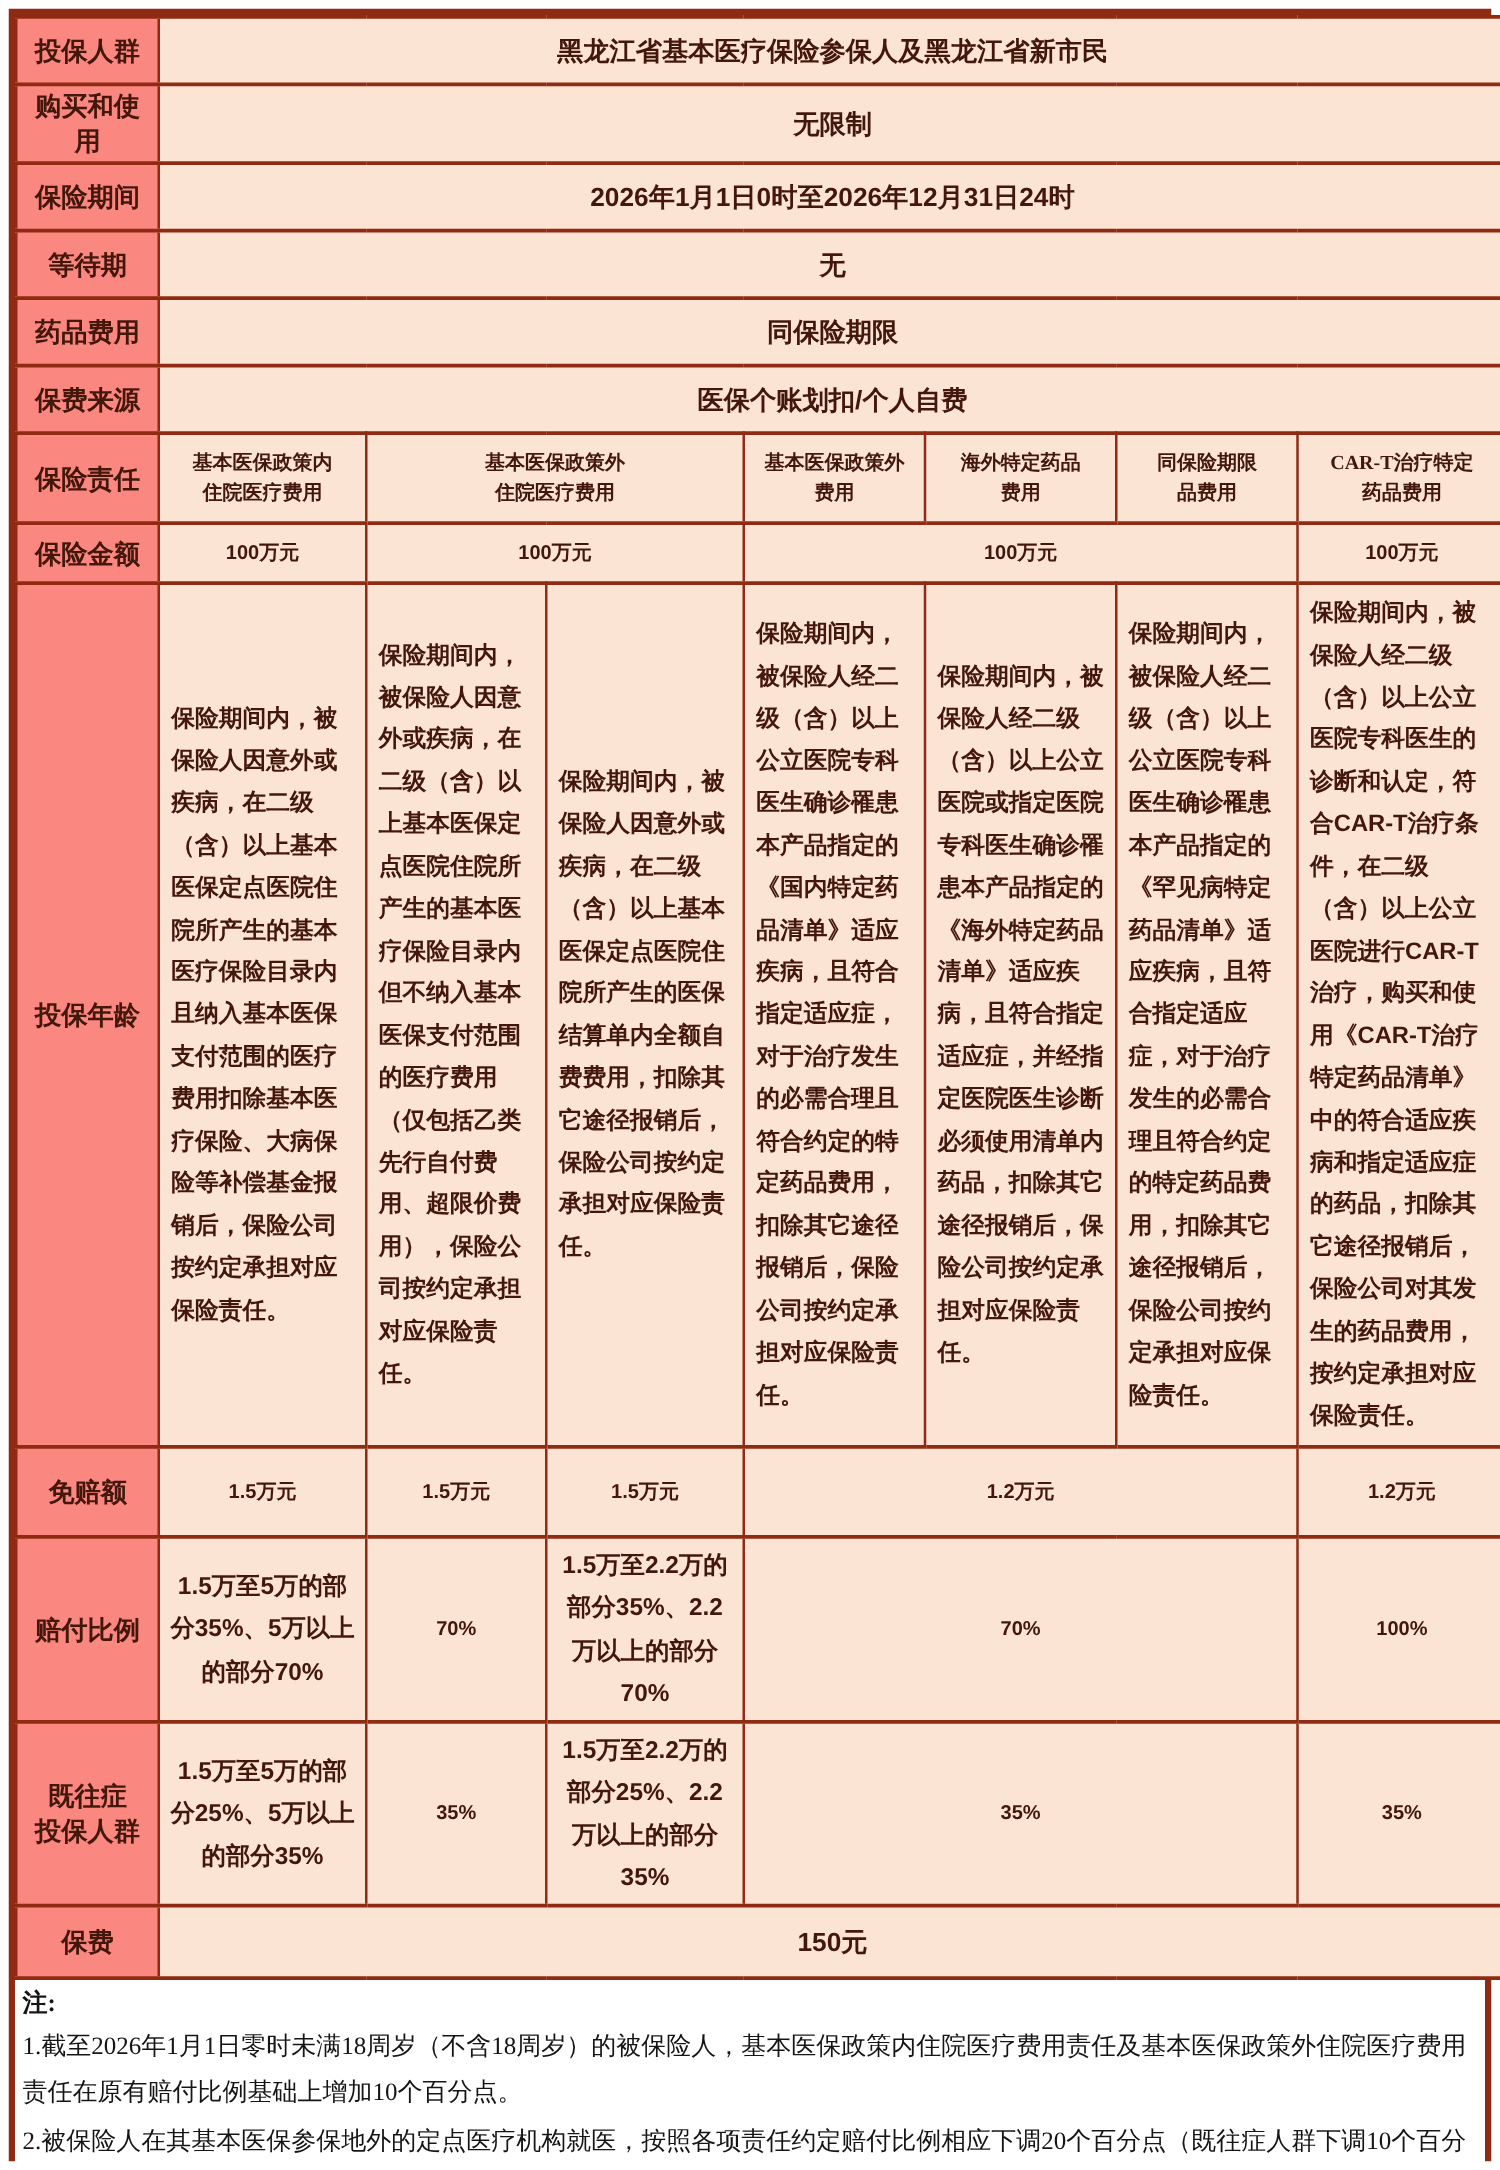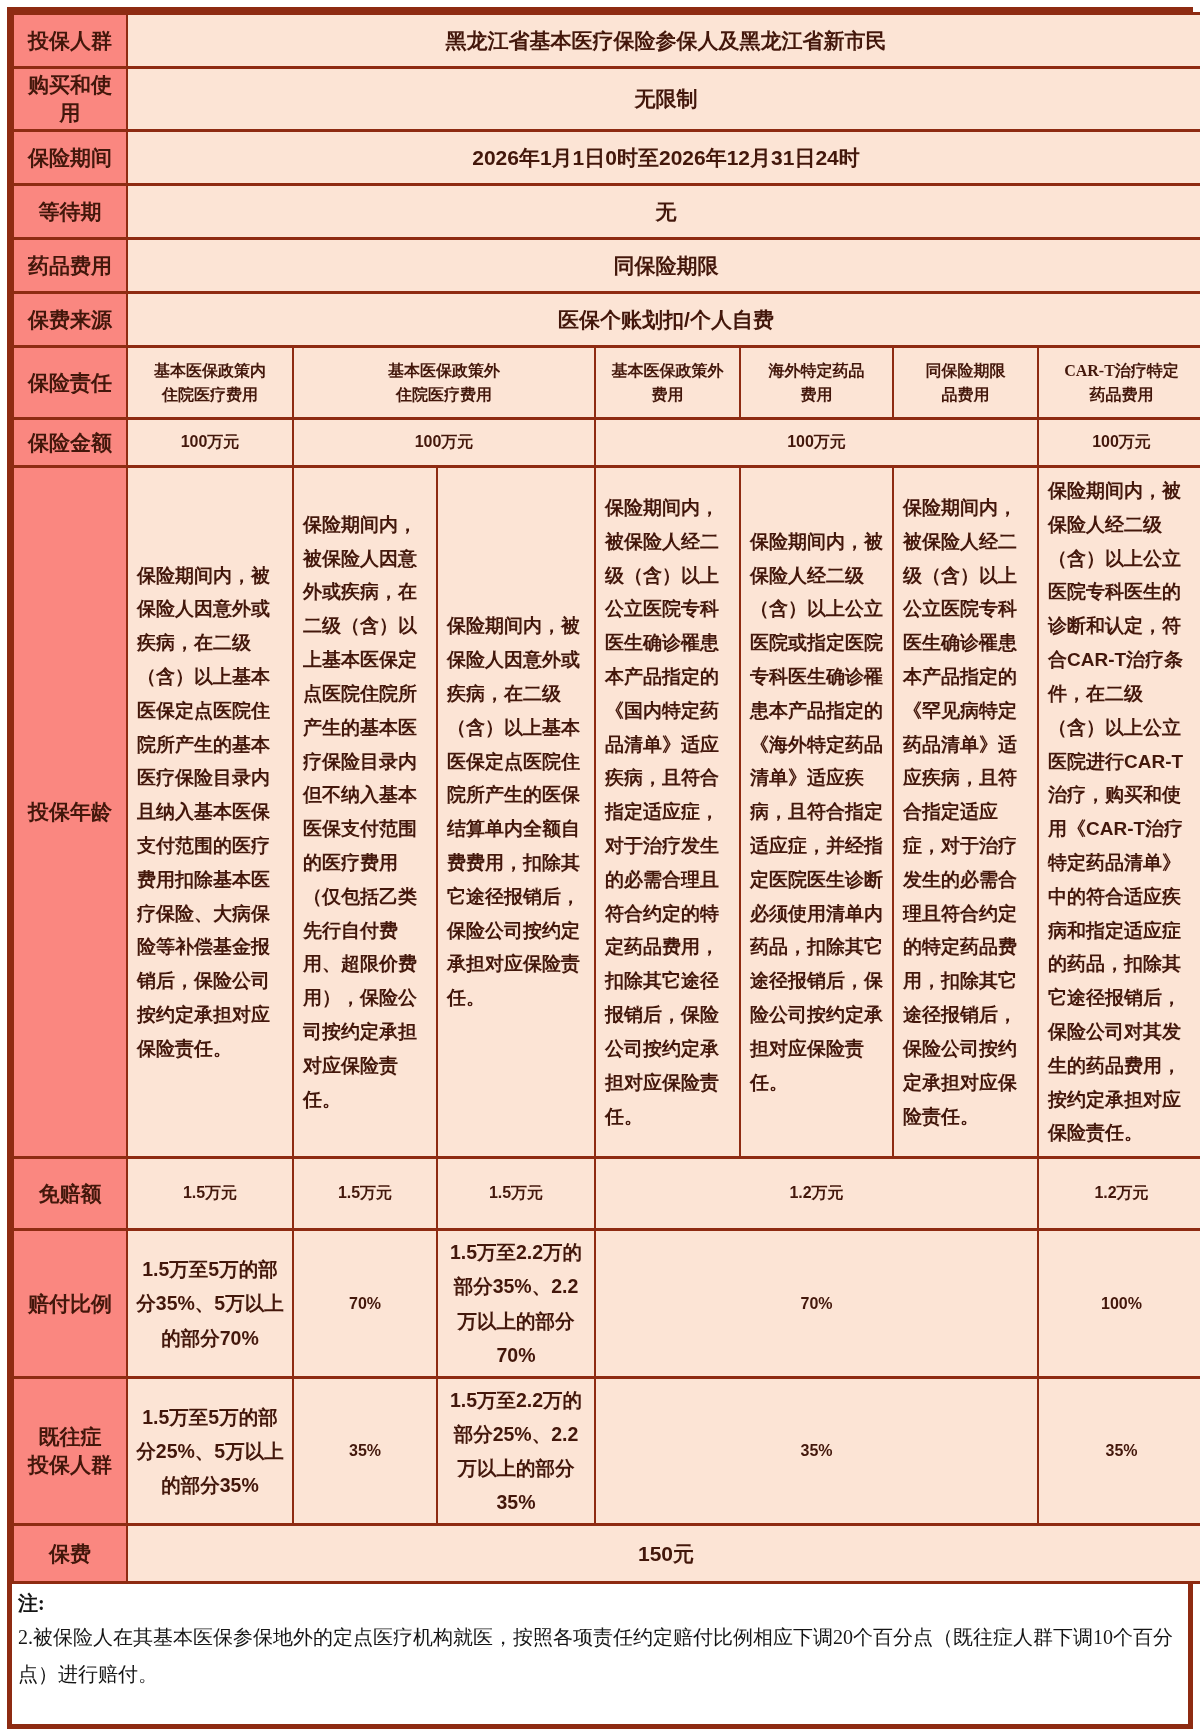--- a/index.html
+++ b/index.html
@@ -160,17 +160,18 @@
         </tr>
         <tr class="r-premium">
           <th class="label">保费</th>
           <td class="big" colspan="7">150元</td>
         </tr>
       </tbody>
     </table>
 
     <div class="notes">
       <div class="note-title">注:</div>
+      <div class="note-item">1.截至2026年1月1日零时未满18周岁（不含18周岁）的被保险人，基本医保政策内住院医疗费用责任及基本医保政策外住院医疗费用责任在原有赔付比例基础上增加10个百分点。</div>
       <div class="note-item">2.被保险人在其基本医保参保地外的定点医疗机构就医，按照各项责任约定赔付比例相应下调20个百分点（既往症人群下调10个百分点）进行赔付。</div>
 
     </div>
   </div>
 </div>
 
 </body></html>

